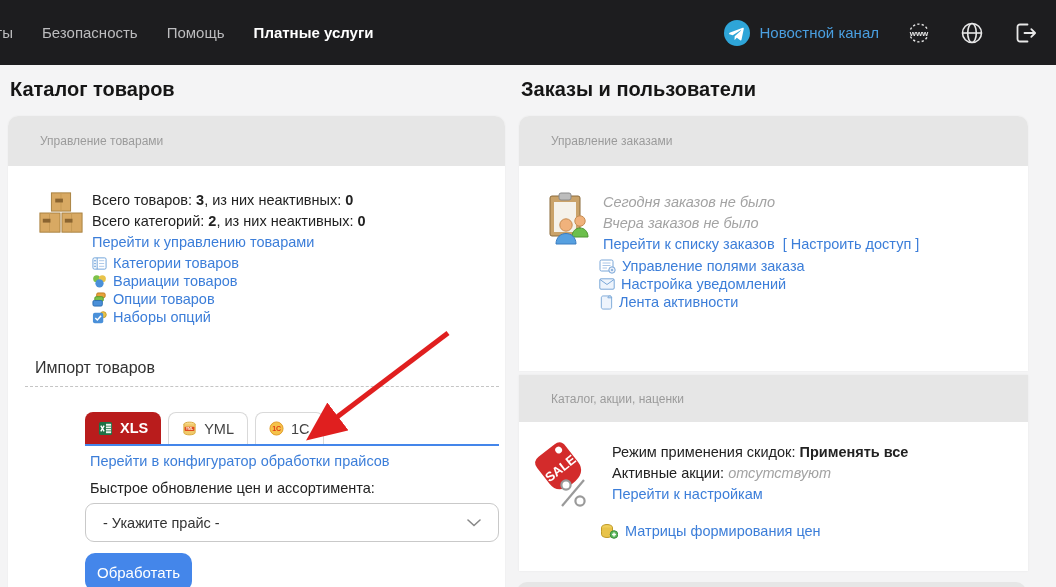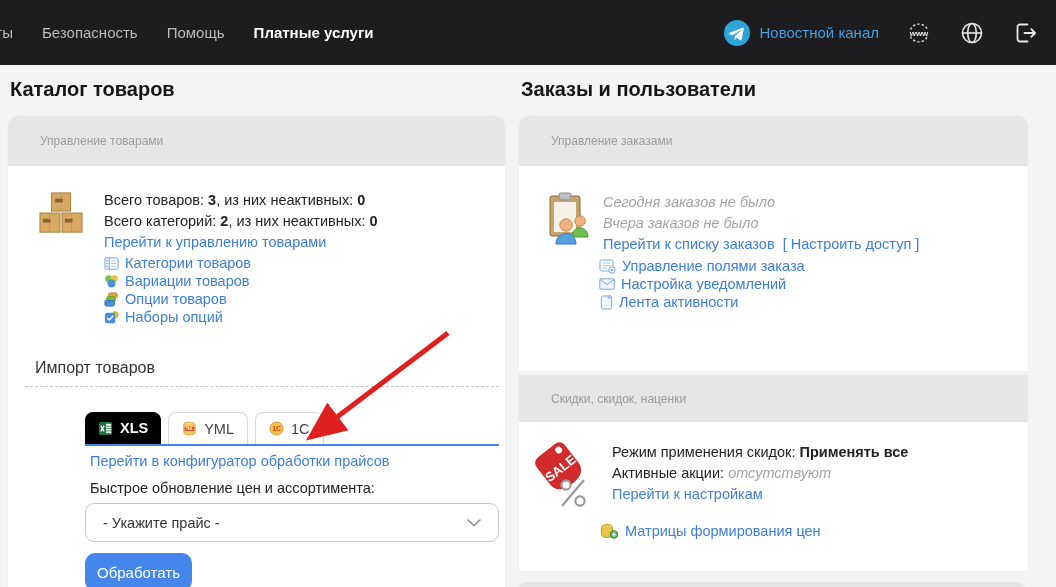--- a/index.html
+++ b/index.html
@@ -32,34 +32,34 @@
   .card { background:#ffffff; border-radius:10px 10px 0 0; box-shadow:0 0 2px rgba(0,0,0,.06); }
   .card-header {
     background:#e6e6e6; border-radius:10px 10px 0 0; height:50px;
     display:flex; align-items:center; padding-left:32px;
     color:#9b9b9b; font-size:12px;
   }
   a, .link { color:#3c7ed9; text-decoration:none; cursor:pointer; }
 
   
   .left-card { height:512px; }
-  .stats-row { display:flex; padding:24px 0 0 30px;gap:12px; }
+  .stats-row { display:flex; padding:24px 0 0 30px; }
   .stats-text { margin-left:8px; line-height:21px; }
   .mini-links { margin:1px 0 0 0; }
   .mini-link { display:flex; align-items:center; gap:6px; height:18px; }
   .mini-link svg { flex:0 0 auto; }
 
   .import-heading { margin:33px 0 9px 27px; font-size:16px; color:#333; font-weight:400; }
   .dashed-sep { border-top:1px dashed #c5c5c5; margin:0 6px 0 17px; }
 
   .tabs-wrap { margin:25px 6px 0 77px; width:414px; border-bottom:2px solid #4486ea; }
   .tabs { display:flex; gap:7px; align-items:flex-end; }
   .tab { height:32px; padding:0 13px; display:flex; align-items:center; gap:7px;
          border-radius:8px 8px 0 0; font-size:14.5px; cursor:pointer; }
-  .tab.active { background:#000000; color:#fff; font-weight:bold; }
+  .tab.active { background:#b91c1c; color:#fff; font-weight:bold; }
   .tab.inactive { background:#fff; border:1px solid #d9d9d9; border-bottom:none; color:#444; }
 
   .config-link { display:inline-block; margin:7px 0 0 82px; }
   .quick-label { margin:11px 0 0 82px; color:#222; }
   .price-select { margin:7px 0 0 77px; width:414px; height:39px;
     border:1px solid #c9c9c9; border-radius:9px; background:#fff;
     display:flex; align-items:center; justify-content:space-between;
     padding:8px 17px; color:#333; cursor:pointer; }
   .process-btn { margin:11px 0 0 77px; width:107px; height:38px;
     background:#4486ea; border:none; border-radius:10px;
@@ -285,21 +285,21 @@
                 <path d="M11 1c1.3 0 2 .9 2 2H9c0-1.1.7-2 2-2z" fill="#d8e6f5" stroke="#7aa7d8"></path>
               </svg>
             <a>Лента активности</a>
           </div>
         </div>
       </div>
     </div>
   </div>
 
   <div class="card disc-card">
-    <div class="card-header disc-header">Скидки, скидок, наценки</div>
+    <div class="card-header disc-header">Каталог, акции, наценки</div>
     <div class="disc-body">
       <svg width="68" height="72" viewBox="0 0 68 72">
         <g transform="rotate(-38 28 30)">
           <path d="M10 16 Q10 8 18 8 L38 8 Q46 8 46 16 L46 36 Q46 50 28 50 Q10 50 10 36 Z" fill="#d32b2b"></path>
           <circle cx="38" cy="15" r="3.4" fill="#fff"></circle>
           <text x="28" y="35" font-size="13" font-weight="bold" fill="#fff" text-anchor="middle" font-family="Liberation Sans, sans-serif">SALE</text>
         </g>
         <g stroke="#9a9a9a" stroke-width="2.2" fill="#fff">
           <line x1="30" y1="68" x2="52" y2="42"></line>
           <circle cx="34" cy="47" r="4.6"></circle>

